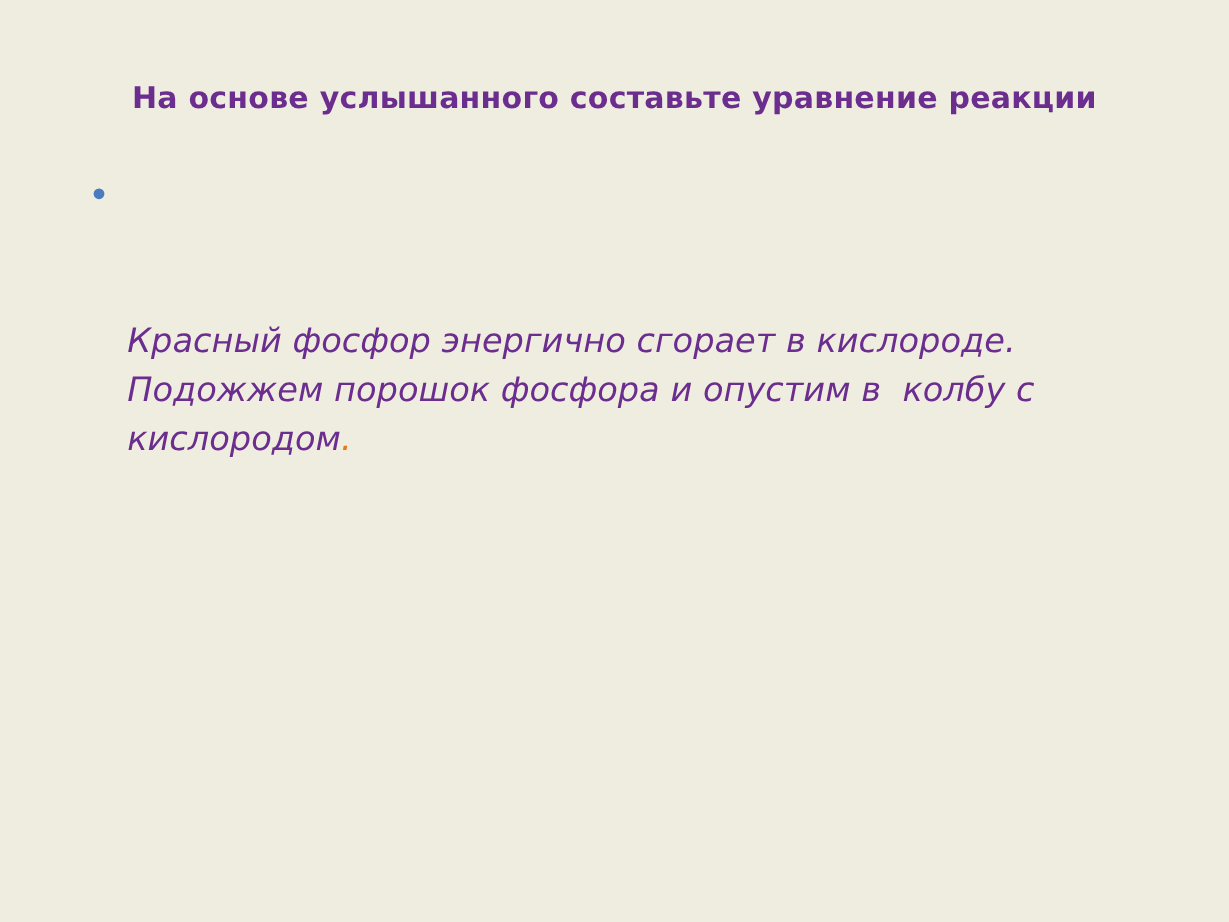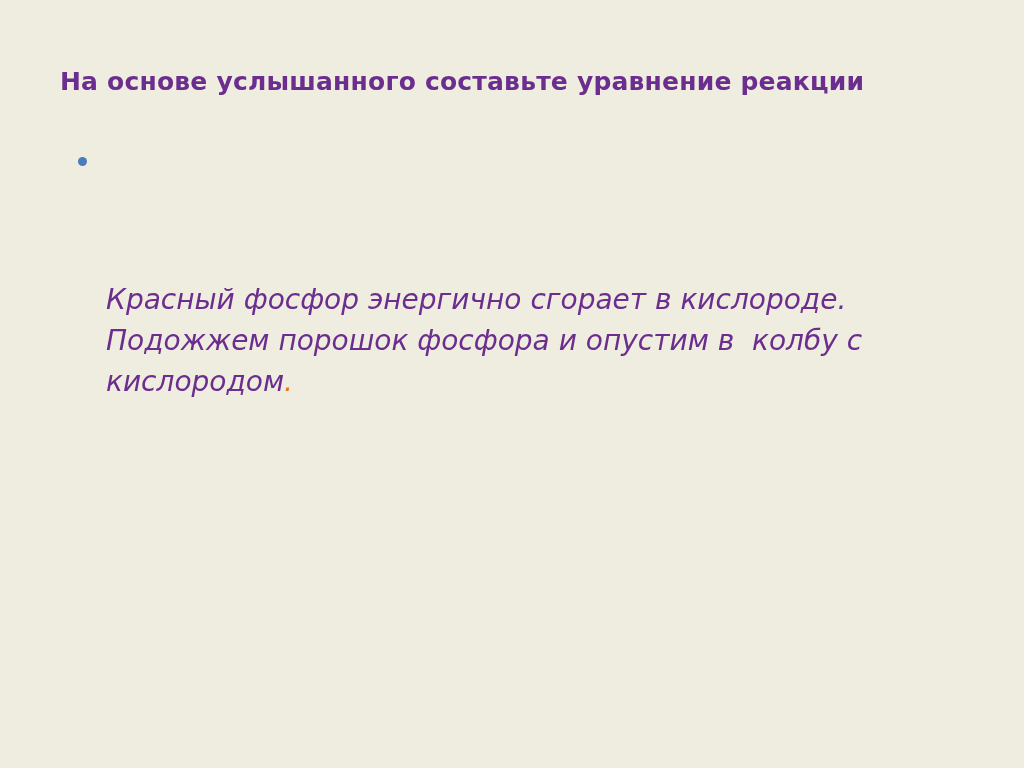--- a/index.html
+++ b/index.html
@@ -23,21 +23,21 @@
     background: #EFECE0;
     box-sizing: border-box;
   }
 
   
   .slide-title {
     position: absolute;
     left: 60px;
     top: 68px;
     width: 904px;
-    text-align: left;
+    text-align: center;
     color: #6B2D8E;
     font-family: "DejaVu Sans", sans-serif;
     font-size: 25px;
     font-weight: bold;
     letter-spacing: 0.2px;
     line-height: 1.1;
     white-space: nowrap;
   }
 
   
@@ -71,21 +71,20 @@
     left: 14px;
     top: 17px;
     width: 9px;
     height: 9px;
     border-radius: 50%;
     background: #4A7BBF;
   }
 
   .bullet-text {
     display: block;
-    margin-top: 16px;
   }
 
   .accent-period {
     color: #E8761A;
   }
 </style>
 </head>
 <body>
 
 <div class="slide">

